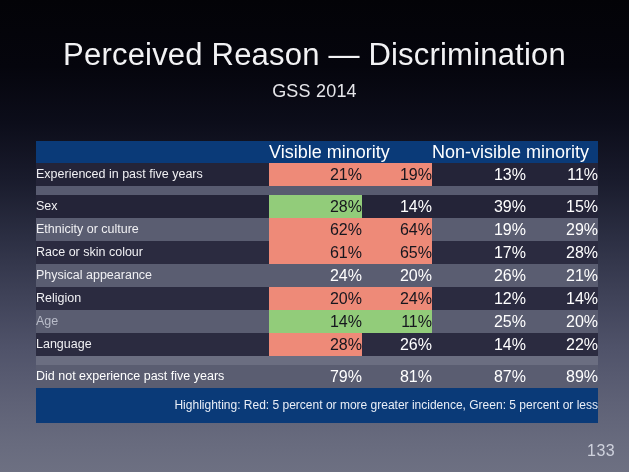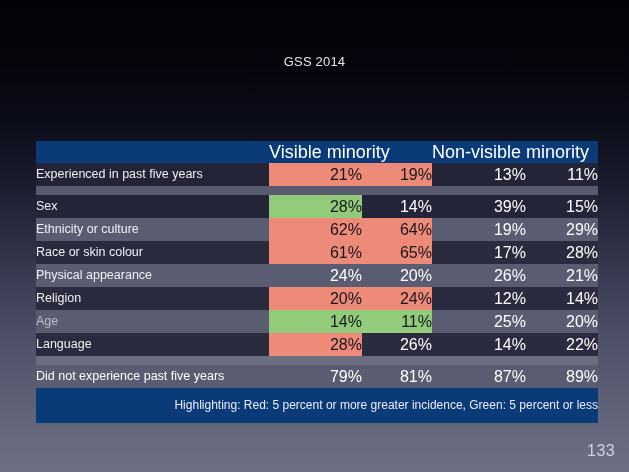--- a/index.html
+++ b/index.html
@@ -40,22 +40,22 @@
   }
   #page-title {
     font-size: 31px;
     font-weight: 400;
     color: #f2f2f4;
     letter-spacing: 0.2px;
     line-height: 1.08;
     white-space: nowrap;
   }
   #page-subtitle {
-    margin-top: 16px;
-    font-size: 13px;
+    margin-top: 10px;
+    font-size: 18px;
     color: #e6e6ea;
     letter-spacing: 0.2px;
   }
   
   #data-table {
     position: absolute;
     left: 36px;
     top: 141px;
     width: 562px;
     border-collapse: collapse;
@@ -162,20 +162,21 @@
     color: #cfd2dd;
     letter-spacing: 0.4px;
   }
 </style>
 </head>
 <body>
 
 <div id="slide">
 
   <div id="title-block">
+    <div id="page-title">Perceived Reason — Discrimination</div>
     <div id="page-subtitle">GSS 2014</div>
   </div>
 
   <table id="data-table">
     <colgroup>
       <col class="c-label">
         <col class="c-vw">
         <col class="c-vm">
         <col class="c-nw">
         <col class="c-nm">

